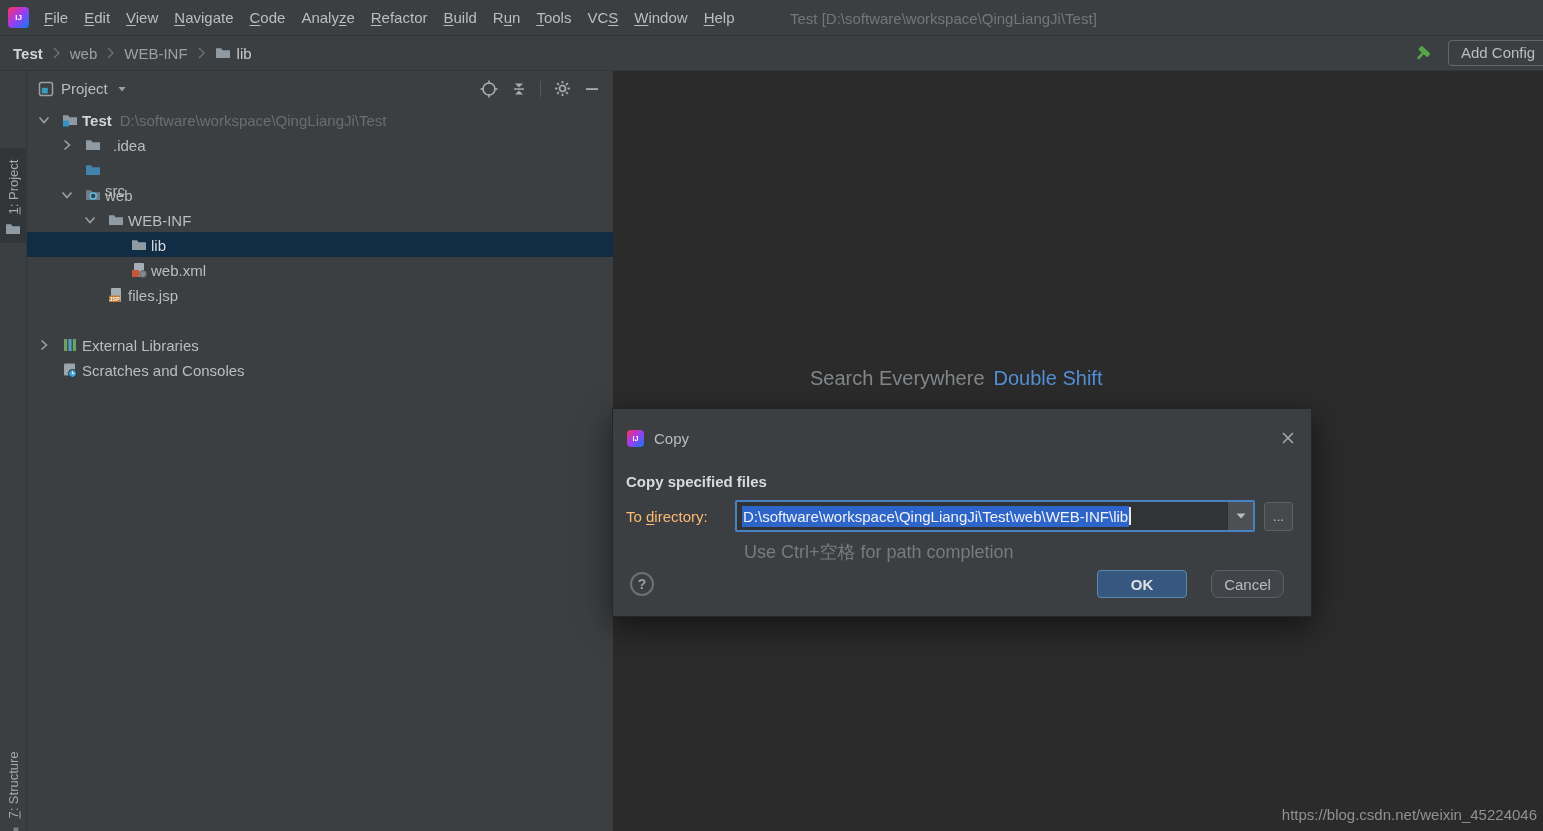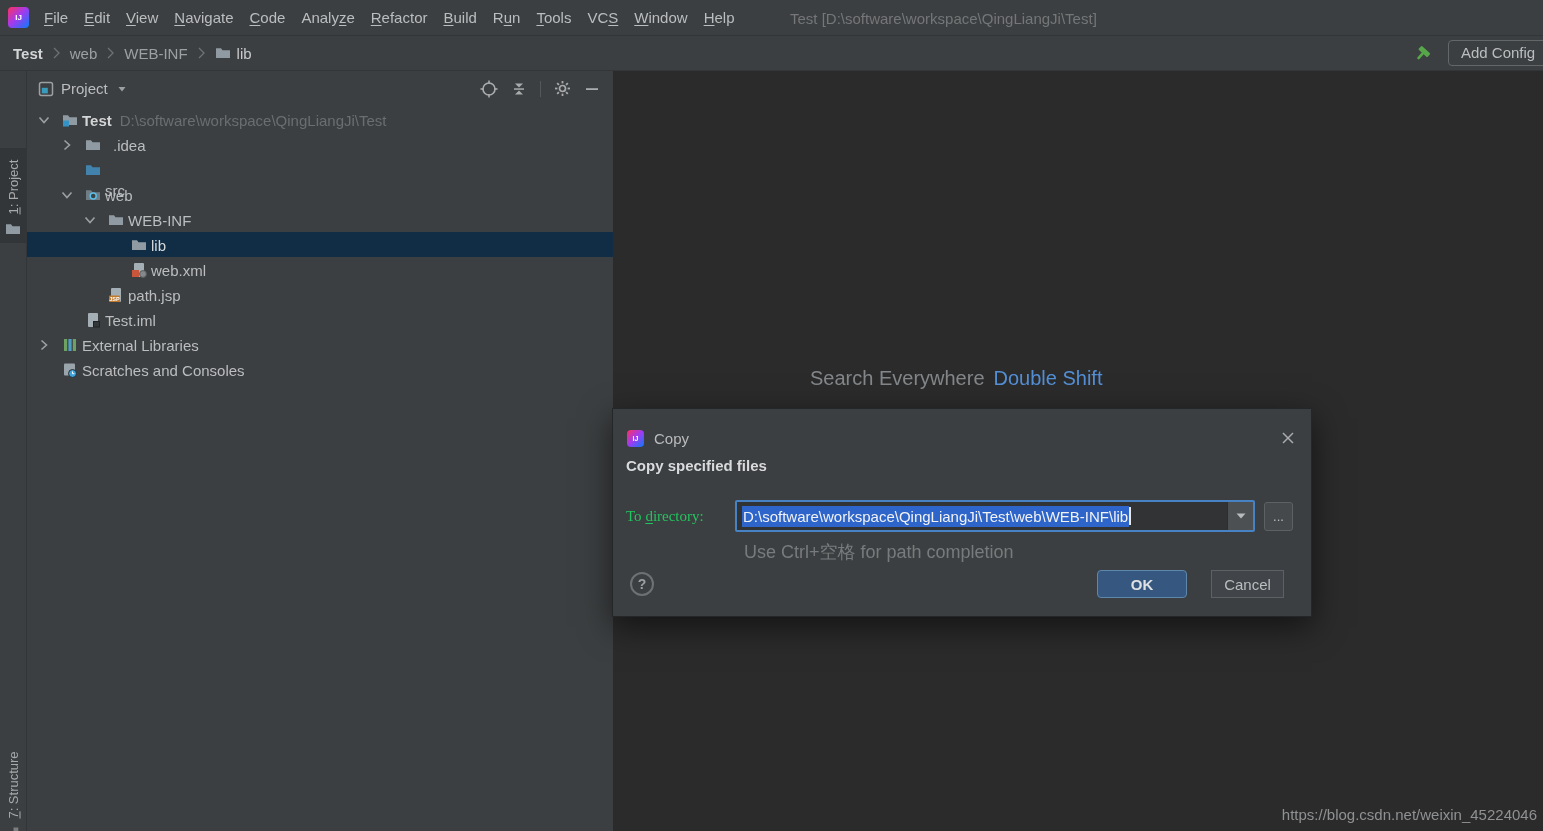--- a/index.html
+++ b/index.html
@@ -60,42 +60,42 @@
   .editor{position:absolute;left:614px;top:70px;right:0;bottom:0;background:#2b2b2b;}
   .empty-hint{position:absolute;left:196px;top:297px;font-size:20px;color:#83878a;white-space:nowrap;}
   .empty-hint .shortcut{color:#548fd6;margin-left:9px;margin-top:44px;}
   .watermark{position:absolute;right:6px;bottom:8px;font-size:15px;color:#8f9193;}
   
   .dialog{position:absolute;left:612px;top:408px;width:698px;height:207px;background:#3c3f41;
     border:1px solid #242627;box-shadow:0 10px 30px rgba(0,0,0,.55);z-index:10;}
   .dlg-title{height:38px;display:flex;align-items:flex-end;padding:0 14px;}
   .dlg-title-text{margin-left:10px;font-size:15px;color:#b9bbbd;}
   .dlg-close{margin-left:auto;width:16px;height:16px;display:flex;}
-  .dlg-heading{position:absolute;left:13px;top:48px;font-size:15px;font-weight:bold;color:#d8dadc;}
-  .dlg-label{position:absolute;left:13px;top:99px;font-size:15px;color:#22c55e;font-family:Liberation Serif, serif;}
+  .dlg-heading{position:absolute;left:13px;top:64px;font-size:15px;font-weight:bold;color:#d8dadc;}
+  .dlg-label{position:absolute;left:13px;top:99px;font-size:15px;color:#fdba74;}
   .combo{position:absolute;left:122px;top:91px;width:520px;height:32px;box-sizing:border-box;
     border:2px solid #4682c4;border-radius:2px;background:#313335;display:flex;}
   .combo-text{flex:1;display:flex;align-items:center;padding-left:5px;font-size:15px;
     white-space:nowrap;overflow:hidden;}
   .sel{background:#2d65ca;color:#f2f2f2;padding:2px 1px;}
   .caret{display:inline-block;width:2px;height:18px;background:#e8e8e8;}
   .combo-arrow{width:25px;background:#4c5053;border-left:1px solid #2c2e2f;
     display:flex;align-items:center;justify-content:center;}
   .browse-btn{position:absolute;left:651px;top:93px;width:29px;height:29px;
     background:#45494c;border:1px solid #5e6163;border-radius:3px;
     color:#bbbdbf;font-size:13px;font-family:inherit;line-height:1;}
   .dlg-hint{position:absolute;left:131px;top:131px;font-size:18px;color:#787b7d;}
   .help-btn{position:absolute;left:17px;top:163px;width:24px;height:24px;box-sizing:border-box;
     border-radius:50%;border:2px solid #6e7173;background:transparent;color:#9da0a2;
     font-size:14px;font-weight:bold;font-family:inherit;display:flex;align-items:center;justify-content:center;}
   .ok-btn{position:absolute;left:484px;top:161px;width:90px;height:28px;
     background:#365880;border:1px solid #5d87ab;border-radius:4px;
     color:#dfe1e3;font-weight:bold;font-size:15px;font-family:inherit;}
   .cancel-btn{position:absolute;left:598px;top:161px;width:73px;height:28px;
-    background:#414549;border:1px solid #5e6163;border-radius:0;
+    background:#414549;border:1px solid #5e6163;border-radius:8px;
     color:#bbbdbf;font-size:15px;font-family:inherit;}
   button{cursor:default;}
 </style>
 </head>
 <body>
 
 <div class="menubar">
   <span class="logo-sm">IJ</span>
   <div id="menu-items" style="display:flex;">
       <span class="menu-item"><u>F</u>ile</span>
@@ -304,30 +304,21 @@
         <span class="t-label" style="left: 124px;">web.xml</span>
       </div>
       <div class="tree-row" style="top: 175px;">
         <span class="t-icon" style="left: 81px;">
           <svg xmlns="http://www.w3.org/2000/svg" width="16" height="16" viewBox="0 0 16 16">
             <rect x="3" y="1" width="10" height="14" rx="1" fill="#a3aeb5"></rect>
             <rect x="1" y="8.5" width="11" height="6.5" rx="1" fill="#c07a2e"></rect>
             <text x="6.5" y="13.8" font-size="5.5" font-weight="bold" fill="#fff" text-anchor="middle" font-family="Liberation Sans,sans-serif">JSP</text>
           </svg>
         </span>
-        <span class="t-label" style="left: 101px;">path.jsp</span>
-      </div>
-      <div class="tree-row" style="top: 200px;">
-        <span class="t-icon" style="left: 58px;">
-          <svg xmlns="http://www.w3.org/2000/svg" width="16" height="16" viewBox="0 0 16 16">
-            <rect x="3" y="1" width="10" height="14" rx="1" fill="#a3aeb5"></rect>
-            <rect x="8.5" y="9.5" width="6" height="5.5" fill="#33373a" stroke="#222"></rect>
-          </svg>
-        </span>
-        <span class="t-label" style="left: 78px;">Test.iml</span>
+        <span class="t-label" style="left: 101px;">files.jsp</span>
       </div>
       <div class="tree-row" style="top: 225px;">
         <span class="t-chevron" style="left: 9px;">
           <svg xmlns="http://www.w3.org/2000/svg" width="16" height="16" viewBox="0 0 16 16">
             <polyline points="5.5,3.5 10.5,8 5.5,12.5" fill="none" stroke="#9da0a2" stroke-width="1.6"></polyline>
           </svg>
         </span>
         <span class="t-icon" style="left: 35px;">
           <svg xmlns="http://www.w3.org/2000/svg" width="16" height="16" viewBox="0 0 16 16">
             <rect x="2" y="2" width="3.2" height="12" fill="#6fa162"></rect>

